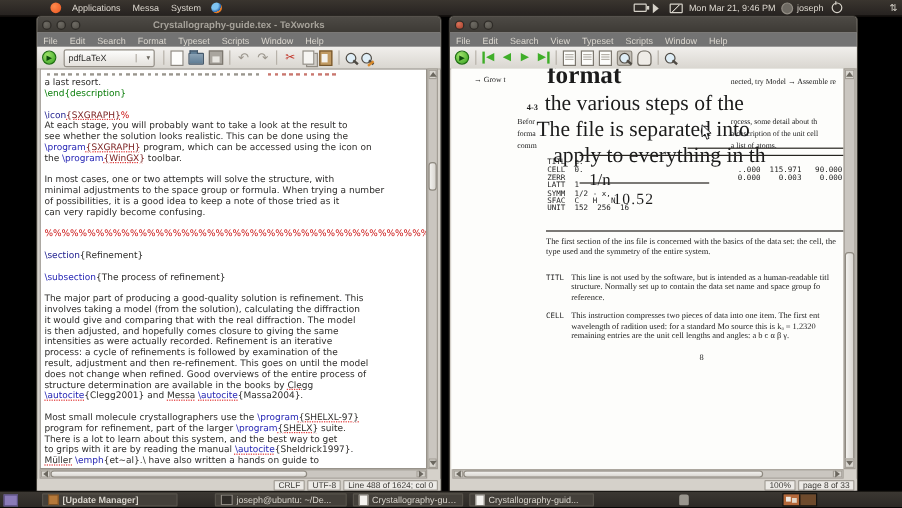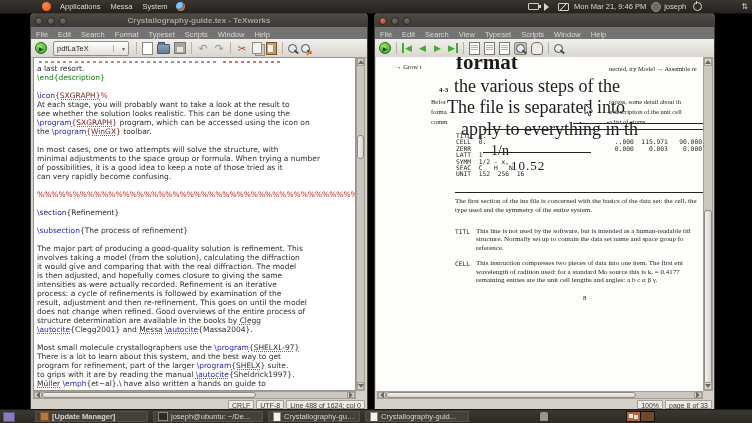--- a/index.html
+++ b/index.html
@@ -126,21 +126,21 @@
     background:linear-gradient(#3b3732,#2c2925);border-top:1px solid #1a1814;
     display:flex;align-items:center;color:#d8d4cc;font-size:7.5px;}
   .showdesk{width:10px;height:8px;background:#8b7bb8;border:1px solid #5c5180;margin:0 6px 0 3px;flex:none;}
   .task{height:11px;display:flex;align-items:center;background:#44403a;border:1px solid #57534b;border-radius:1px;
     padding:0 4px;margin-right:5px;white-space:nowrap;overflow:hidden;box-sizing:border-box;}
   .task .tlabel{overflow:hidden;text-overflow:ellipsis;}
   .tk-pkg{width:7px;height:7px;background:#b5793a;border:1px solid #7d5124;margin-right:3px;flex:none;}
   .tk-term{width:8px;height:7px;background:#2e2b27;border:1px solid #8d8densed;border:1px solid #8d8880;margin-right:3px;flex:none;}
   .tk-doc{width:6px;height:8px;background:#f4f2ee;border:1px solid #8d8880;margin-right:3px;flex:none;}
   #t-update{width:113px;margin-left:14px;font-weight:bold;}
-  #t-term{width:110px;}
+  #t-term{width:110px;margin-left:26px;}
   #t-tex1{width:92px;}
   #t-tex2{width:104px;}
   .trash{width:8px;height:9px;background:#9a968e;border-radius:2px 2px 1px 1px;margin-left:66px;flex:none;}
   .wswitch{display:flex;margin-left:78px;border:1px solid #15130f;flex:none;}
   .wcell{width:13px;height:9px;position:relative;}
   .wcell.a{background:#b4683a;}
   .wcell.a:before{content:"";position:absolute;left:2px;top:2px;width:4px;height:4px;background:#efe9e2;}
   .wcell.a:after{content:"";position:absolute;left:7px;top:3px;width:4px;height:4px;background:#e2d6c8;}
   .wcell.b{background:#6e4a2c;border-left:1px solid #15130f;}
   
@@ -253,22 +253,22 @@
           <div class="eline"><span class="tk p">it would give and comparing that with the real diffraction.  The model</span></div>
           <div class="eline"><span class="tk p">is then adjusted, and hopefully comes closure to giving the same</span></div>
           <div class="eline"><span class="tk p">intensities as were actually recorded. Refinement is an iterative</span></div>
           <div class="eline"><span class="tk p">process: a cycle of refinements is followed by examination of the</span></div>
           <div class="eline"><span class="tk p">result, adjustment and then re-refinement.  This goes on until the model</span></div>
           <div class="eline"><span class="tk p">does not change when refined. Good overviews of the entire process of</span></div>
           <div class="eline"><span class="tk p">structure determination are available in the books by </span><span class="tk p sq">Clegg</span></div>
           <div class="eline"><span class="tk b sq">\autocite</span><span class="tk p">{Clegg2001} and </span><span class="tk p sq">Messa</span><span class="tk p"> </span><span class="tk b sq">\autocite</span><span class="tk p">{Massa2004}.</span></div>
           <div class="eline">&nbsp;</div>
           <div class="eline"><span class="tk p">Most small molecule crystallographers use the </span><span class="tk b">\program</span><span class="tk p sq">{SHELXL-97}</span></div>
+          <div class="eline"><span class="tk p">program for refinement, part of the larger </span><span class="tk b">\program</span><span class="tk p sq">{SHELX}</span><span class="tk p"> suite.</span></div>
           <div class="eline"><span class="tk p">There is a lot to learn about this system, and the best way to get</span></div>
-          <div class="eline"><span class="tk p">program for refinement, part of the larger </span><span class="tk b">\program</span><span class="tk p sq">{SHELX}</span><span class="tk p"> suite.</span></div>
           <div class="eline"><span class="tk p">to grips with it are by reading the manual </span><span class="tk b sq">\autocite</span><span class="tk p">{Sheldrick1997}.</span></div>
           <div class="eline"><span class="tk p sq">Müller</span><span class="tk p"> </span><span class="tk b">\emph</span><span class="tk p">{et~al}.\ have also written a hands on guide to</span></div>
         </div>
     </div>
     <div class="vscroll">
       <span class="sbtn up">
           <span class="tri u"></span>
         </span>
       <span class="vthumb" style="top:77px;height:22px;"></span>
       <span class="sbtn dn">
@@ -380,21 +380,21 @@
             <div>
               <div class="pline">This line is not used by the software, but is intended as a human-readable titl</div>
               <div class="pline">structure.  Normally set up to contain the data set name and space group fo</div>
               <div class="pline">reference.</div>
             </div>
           </div>
           <div class="pentry">
             <span class="plabel">CELL</span>
             <div>
               <div class="pline">This instruction compresses two pieces of data into one item.  The first ent</div>
-              <div class="pline">wavelength of radition used:  for a standard Mo source this is kₐ = 0.4177</div>
+              <div class="pline">wavelength of radition used:  for a standard Mo source this is kₐ = 1.2320</div>
               <div class="pline">remaining entries are the unit cell lengths and angles: a b c α β γ.</div>
             </div>
           </div>
         </div>
       <div class="abs pagenum">8</div>
       <svg id="cursor" class="abs" width="10" height="14" viewBox="0 0 10 14">
         <path d="M1,1 L1,11 L3.5,8.7 L5,13 L6.8,12.3 L5.3,8.2 L8.6,8 Z" fill="#fff" stroke="#222" stroke-width="0.8"></path>
       </svg>
     </div>
     <div class="vscroll">

